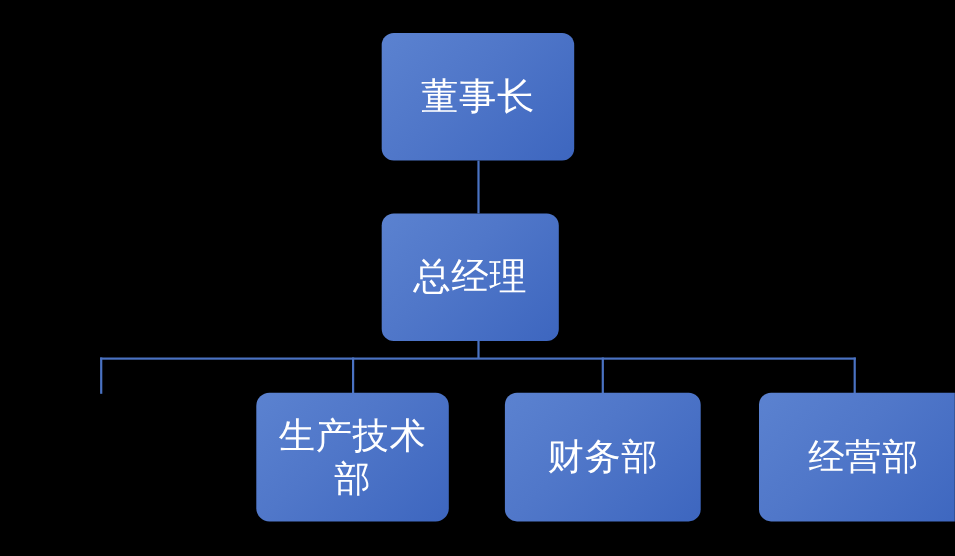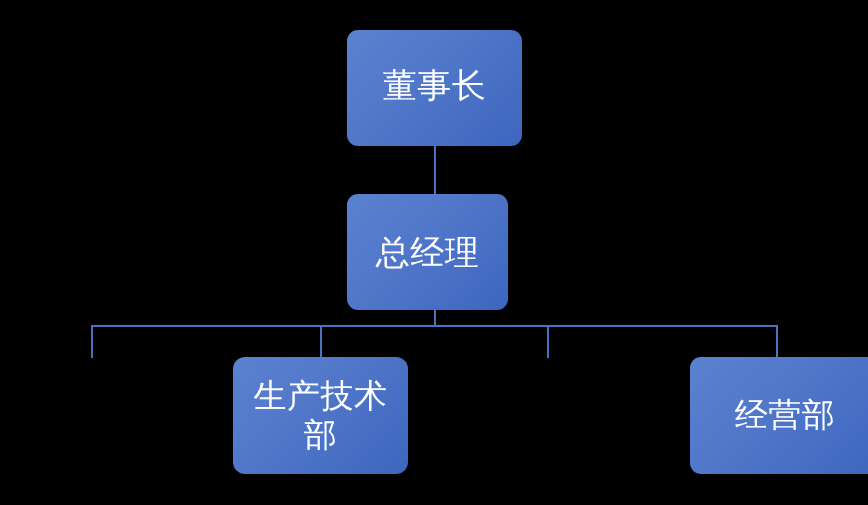--- a/index.html
+++ b/index.html
@@ -44,21 +44,20 @@
     box-sizing: border-box;
   }
 
   
   .node.level-1 {
     left: 347px;
     top: 30px;
     width: 175px;
     height: 116px;
     font-size: 34px;
-    font-family: Liberation Mono, monospace;
   }
 
   
   .node.level-2 {
     left: 347px;
     top: 194px;
     width: 161px;
     height: 116px;
     font-size: 34px;
   }
@@ -123,18 +122,21 @@
 
   <div class="node level-2">
     <span class="node-label">总经理</span>
   </div>
 
 
   <div class="node level-3 dept-1">
     <span class="node-label">生产技术部</span>
   </div>
 
+  <div class="node level-3 dept-2">
+    <span class="node-label">财务部</span>
+  </div>
 
   <div class="node level-3 dept-3">
     <span class="node-label">经营部</span>
   </div>
 
 </div>
 
 </body></html>

